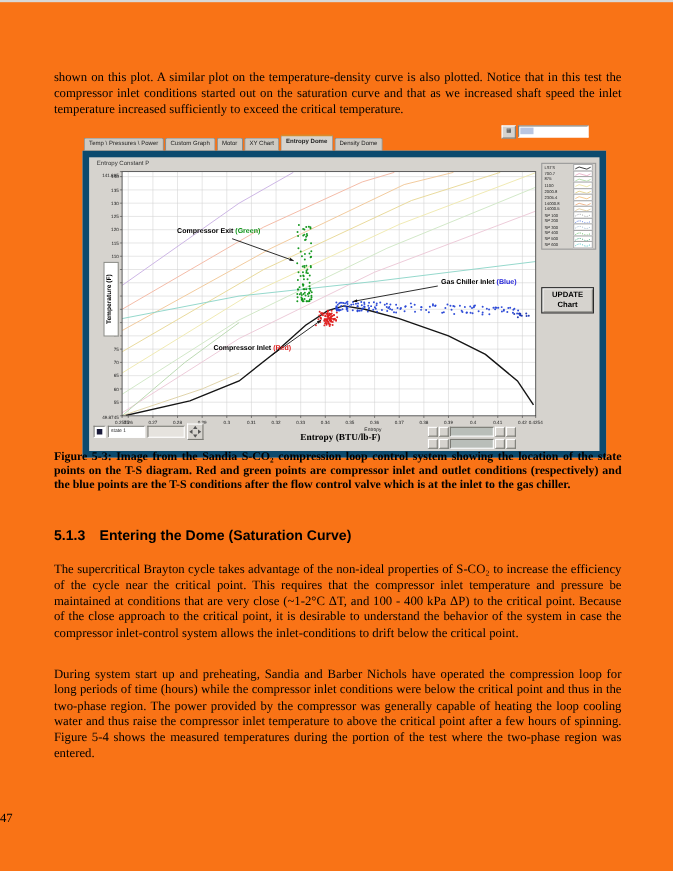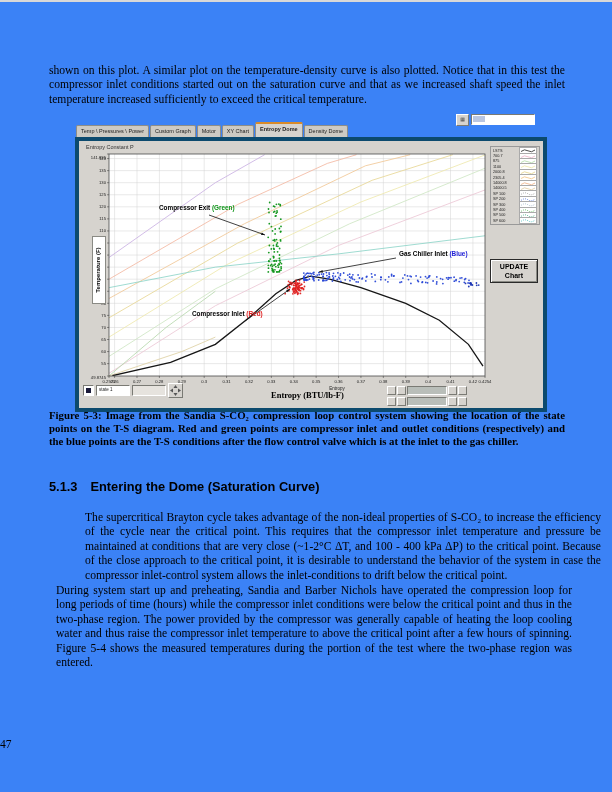--- a/index.html
+++ b/index.html
@@ -1,47 +1,47 @@
 <!DOCTYPE html>
 <html><head>
 <meta charset="utf-8">
 <style>
   html,body{margin:0;padding:0;background:#ffffff;}
-  .page{position:relative;width:612px;height:792px;background:#3b82f6;overflow:hidden;
+  .page{position:relative;width:612px;height:792px;background:#f97316;overflow:hidden;
         font-family:"Liberation Serif",serif;color:#000;}
   .scan-edge{position:absolute;left:0;top:0;width:612px;height:2px;background:#d8d8d8;}
   .intro{position:absolute;left:49px;top:64px;width:516px;font-size:11.6px;
          line-height:14.4px;text-align:justify;margin:0;}
   .caption{position:absolute;left:49px;top:409px;width:516px;font-size:10.8px;
            font-weight:bold;line-height:13.2px;text-align:justify;margin:0;}
   .heading{position:absolute;left:49px;top:479px;margin:0;
            font-family:Liberation Sans, sans-serif;font-size:12.8px;font-weight:bold;}
   .heading .num{margin-right:13px;}
   .body-para{position:absolute;left:49px;width:516px;font-size:11.6px;line-height:14.45px;
              text-align:justify;margin:0;}
-  .p1{top:511px;margin-left:36px;}
-  .p2{top:584px;margin-left:7px;}
+  .p1{top:511px;}
+  .p2{top:606px;}
   .pageno{position:absolute;left:0;right:0;top:738px;text-align:left;font-size:11.5px;}
 
   
   .fig{position:absolute;left:75px;top:113px;width:466px;height:292px;
        font-family:"Liberation Sans",sans-serif;}
   .mini{position:absolute;right:6px;top:1px;height:11px;display:flex;gap:2px;align-items:center;}
   .mini-btn{width:11px;height:10px;background:#d6d3ce;border:1px solid;
             border-color:#fff #7a7a74 #7a7a74 #fff;font-size:5px;line-height:8px;text-align:center;color:#444;}
   .mini-field{width:62px;height:9px;background:#fff;border:1px solid;
               border-color:#7a7a74 #fff #fff #7a7a74;position:relative;}
   .mini-field::after{content:"";position:absolute;left:1px;top:1px;width:12px;height:6px;background:#b9c6e2;}
   .tabs{position:absolute;left:1px;top:12px;height:12px;display:flex;align-items:flex-end;}
   .tab{background:#cdcac3;border:1px solid #8d8d88;border-bottom:none;border-radius:2px 2px 0 0;
        font-size:5.5px;line-height:9px;padding:1px 4px 0 4px;margin-right:1px;height:10px;
        color:#222;white-space:nowrap;cursor:default;}
   .tab.active{background:#d6d3ce;font-weight:bold;height:12px;border-top:2px solid #d88b2a;}
   .panel{position:absolute;left:0;top:24px;width:464px;height:267px;background:#d6d3ce;
-         border:4px solid #0c4a6e;}
+         border:6px solid #0c4a6e;}
   .ptitle{position:absolute;left:7px;top:3px;font-size:5.5px;color:#333;}
   .ylab{position:absolute;left:-14px;top:122px;width:66px;height:12px;background:#fff;
         border:1px solid #8a8a84;font-size:6px;font-weight:bold;text-align:center;
         line-height:11px;transform:rotate(-90deg);}
   .xbold{position:absolute;left:192px;top:249px;font-family:"Liberation Serif",serif;
          font-size:8.5px;font-weight:bold;}
   svg.plotsvg{position:absolute;left:0;top:0;}
   .legend{position:absolute;left:411px;top:5px;width:48px;background:#d6d3ce;
           border:1px solid #999;padding:1px 0;}
   .lg-row{display:flex;align-items:center;justify-content:space-between;height:5.4px;padding:0 2px;}

